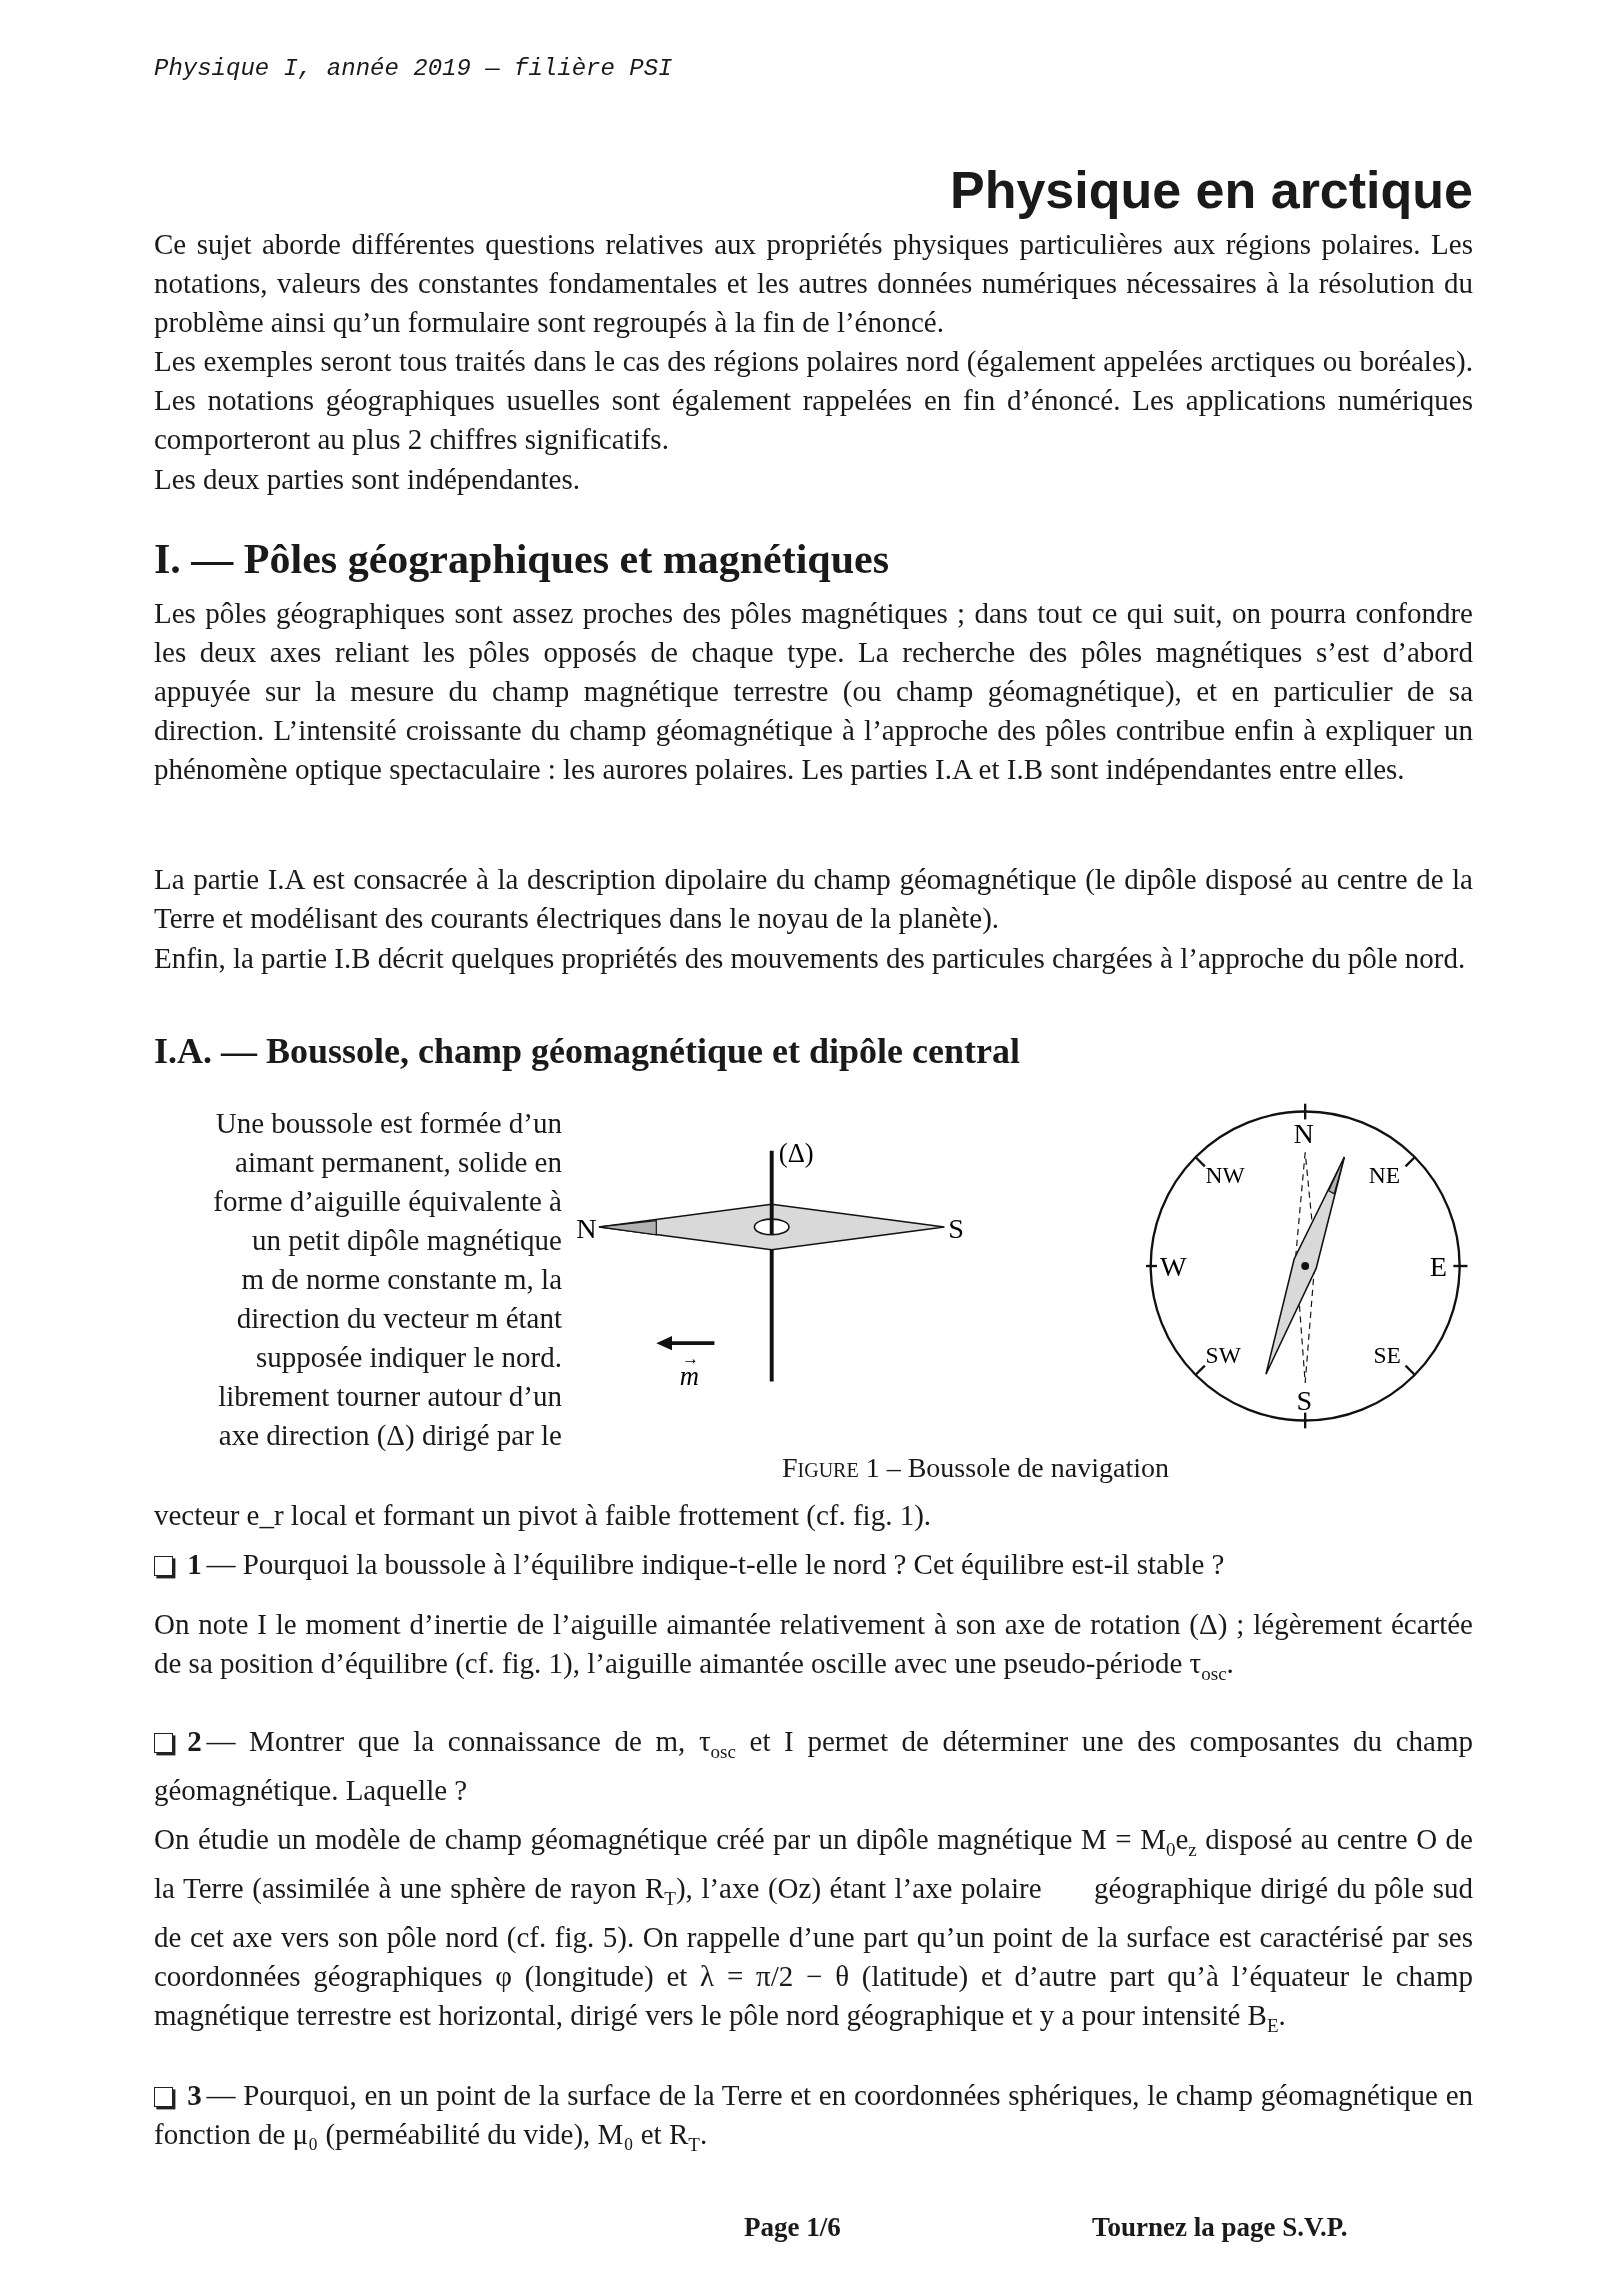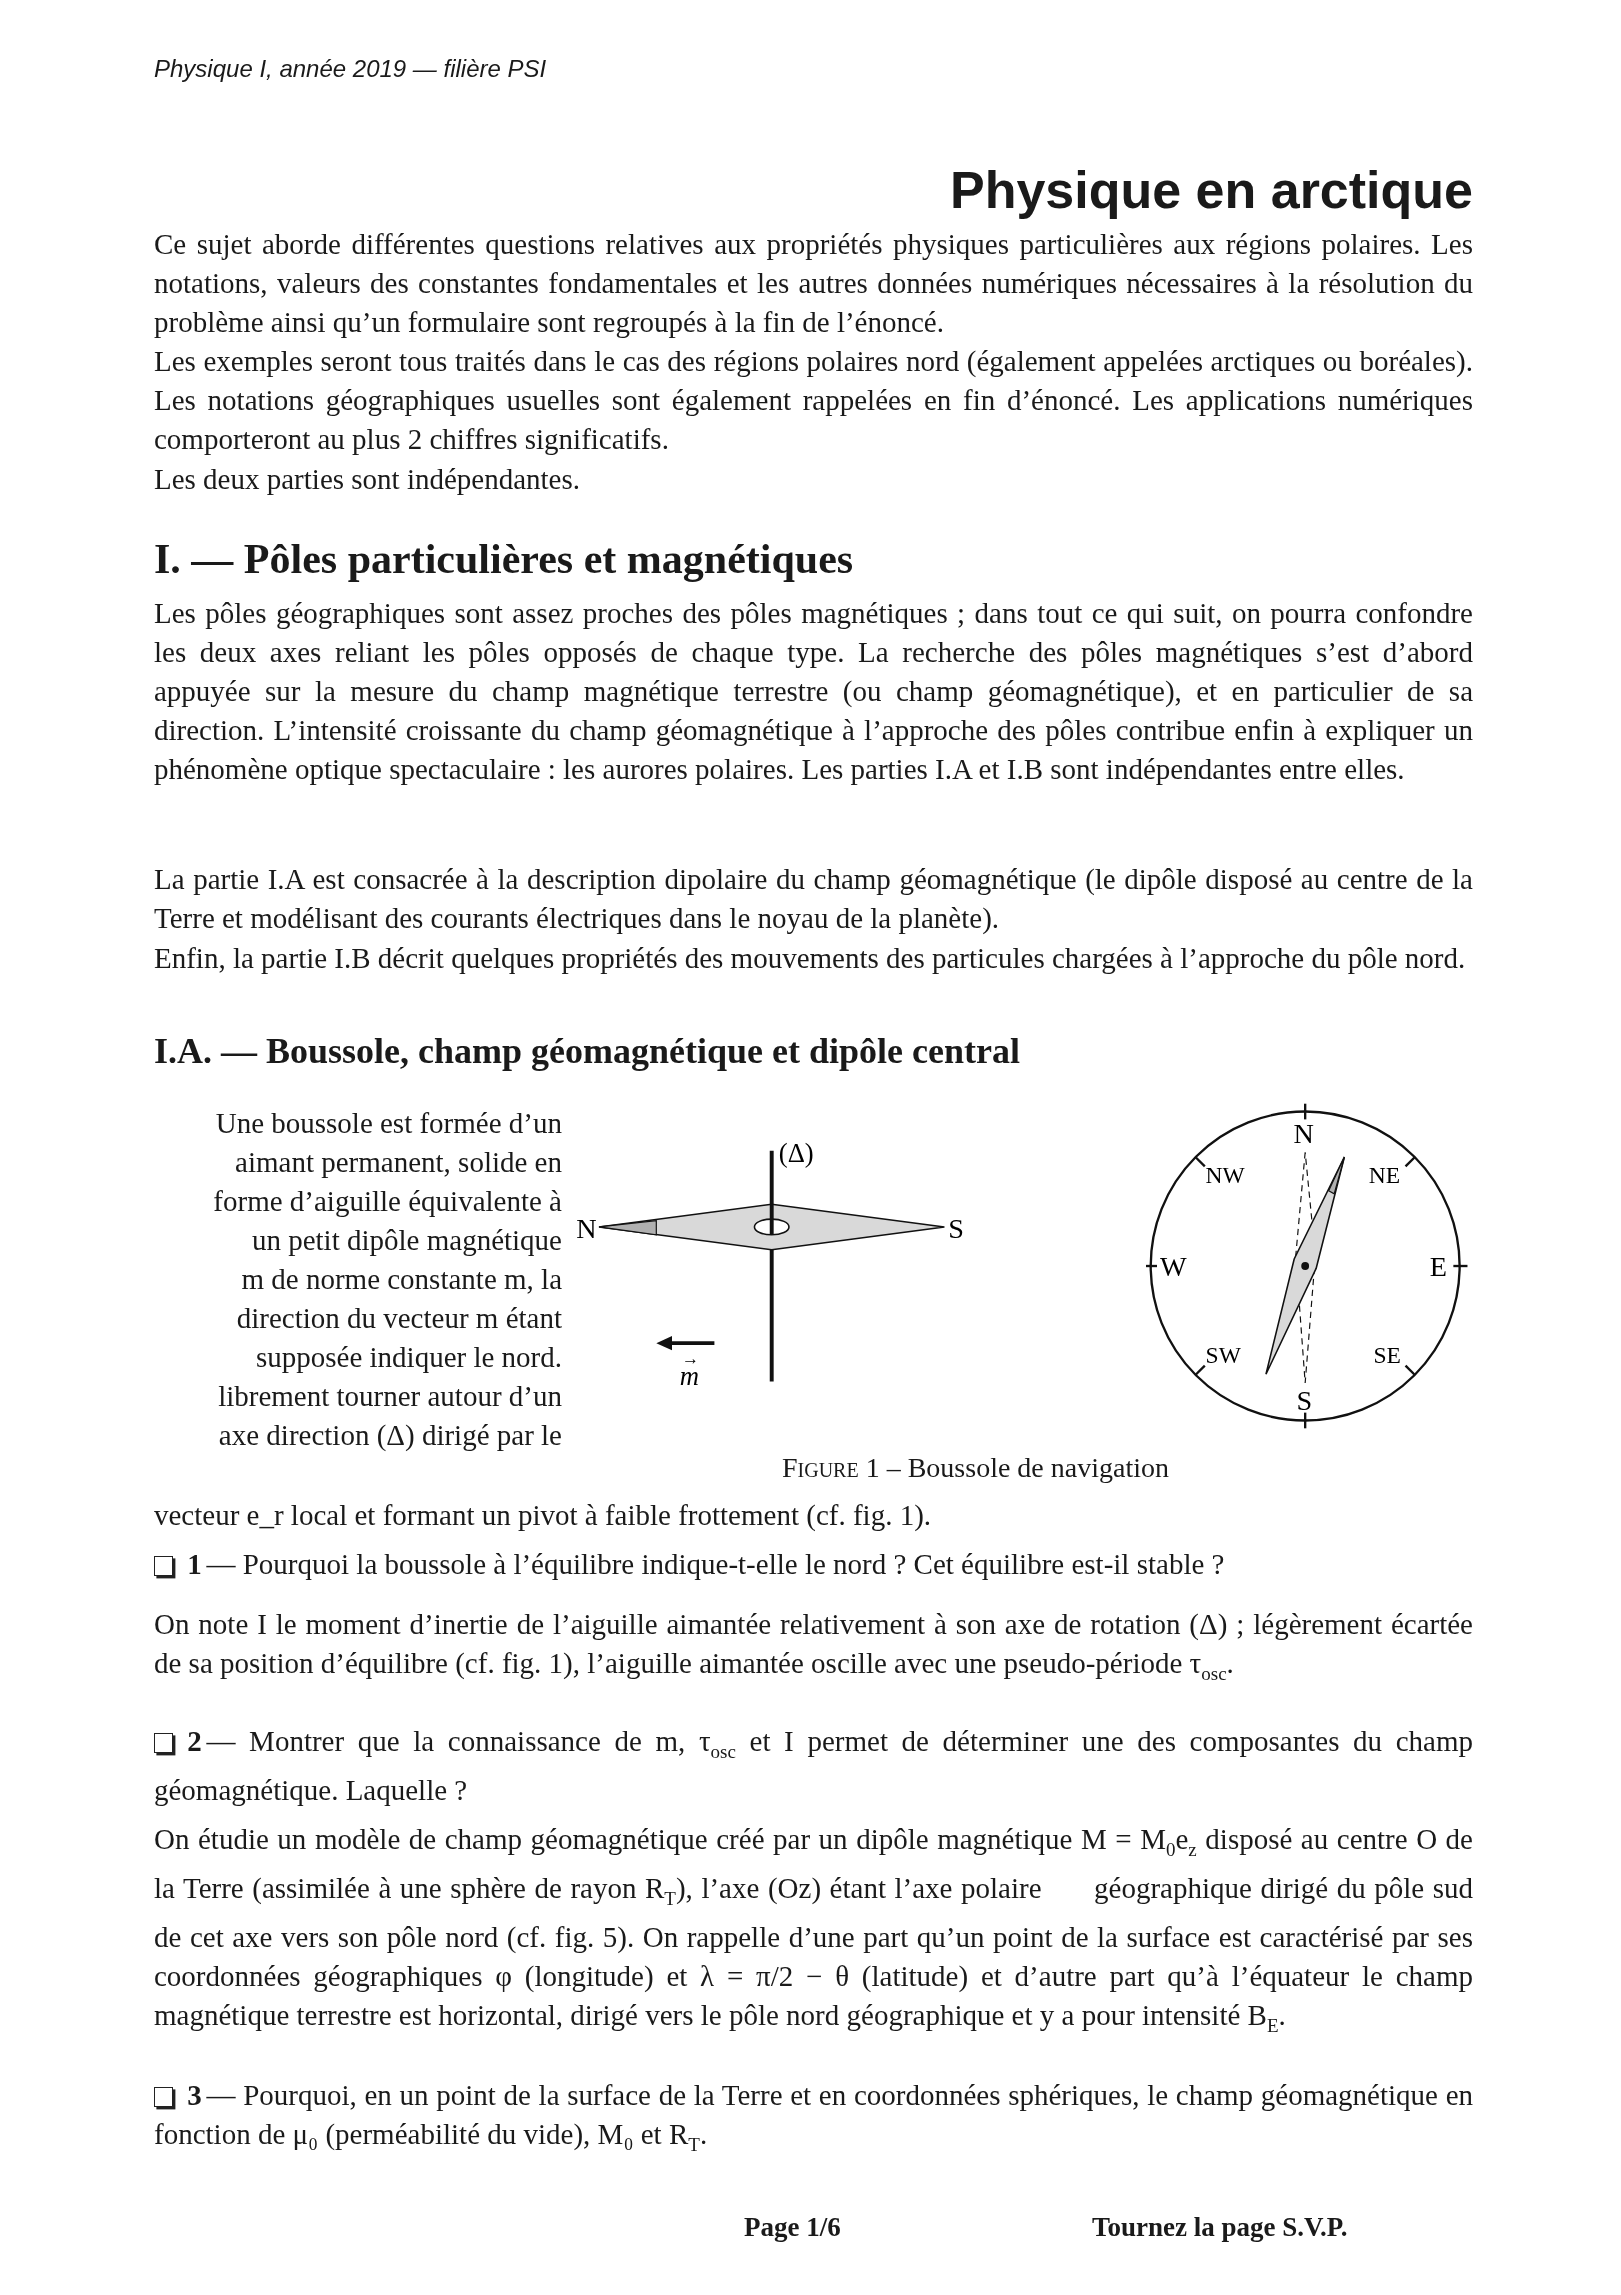--- a/index.html
+++ b/index.html
@@ -1,20 +1,20 @@
 <!DOCTYPE html>
 <html style="font-size:12.6px"><head>
 <meta charset="utf-8">
 <style>
   html,body{margin:0;padding:0;background:#ffffff;}
   body{width:1622px;height:2295px;position:relative;overflow:hidden;
        font-family:"DejaVu Serif","Liberation Serif",serif;color:#1a1a1a;}
   .page{position:absolute;left:154px;top:0;width:1319px;}
   .running-head{position:absolute;top:55px;left:0;font-style:italic;font-size:24px;
-       font-family:Liberation Sans, sans-serif;}
+       font-family:Liberation Mono, monospace;}
   .title{position:absolute;top:160px;left:0;width:1319px;text-align:right;
        font-weight:bold;font-size:52px;font-family:Liberation Sans, sans-serif;}
   .p{position:absolute;left:0;width:1319px;font-family:"Liberation Serif",serif;
        font-size:29px;line-height:39px;text-align:justify;}
   .h1{position:absolute;left:0;font-weight:bold;font-size:42px;font-family:"Liberation Serif",serif;}
   .h2{position:absolute;left:0;font-weight:bold;font-size:36px;font-family:"Liberation Serif",serif;}
   .q{position:absolute;left:0;width:1319px;font-family:"Liberation Serif",serif;
        font-size:29px;line-height:39px;text-align:justify;}
   .box{display:inline-block;width:17.3px;height:17.3px;border:1.6px solid #222;
        box-shadow:2.4px 2.4px 0 #222;margin-right:14px;vertical-align:-1.6px;}
@@ -31,21 +31,21 @@
 
 <div class="page">
 
   <div class="running-head">Physique I, année 2019 — filière PSI</div>
   <div class="title">Physique en arctique</div>
 
   <div class="p" style="top:225px">Ce sujet aborde différentes questions relatives aux propriétés physiques particulières aux régions polaires. Les notations, valeurs des constantes fondamentales et les autres données numériques nécessaires à la résolution du problème ainsi qu’un formulaire sont regroupés à la fin de l’énoncé.</div>
   <div class="p" style="top:342px">Les exemples seront tous traités dans le cas des régions polaires nord (également appelées arctiques ou boréales). Les notations géographiques usuelles sont également rappelées en fin d’énoncé. Les applications numériques comporteront au plus 2 chiffres significatifs.</div>
   <div class="p" style="top:460px;text-align:left">Les deux parties sont indépendantes.</div>
 
-  <div class="h1" style="top:535px">I. — Pôles particulières et magnétiques</div>
+  <div class="h1" style="top:535px">I. — Pôles géographiques et magnétiques</div>
 
   <div class="p" style="top:594px">Les pôles géographiques sont assez proches des pôles magnétiques ; dans tout ce qui suit, on pourra confondre les deux axes reliant les pôles opposés de chaque type. La recherche des pôles magnétiques s’est d’abord appuyée sur la mesure du champ magnétique terrestre (ou champ géomagnétique), et en particulier de sa direction. L’intensité croissante du champ géomagnétique à l’approche des pôles contribue enfin à expliquer un phénomène optique spectaculaire : les aurores polaires.  Les parties I.A et I.B sont indépendantes entre elles.</div>
   <div class="p" style="top:860px">La partie I.A est consacrée à la description dipolaire du champ géomagnétique (le dipôle disposé au centre de la Terre et modélisant des courants électriques dans le noyau de la planète).</div>
   <div class="p" style="top:939px;text-align:left">Enfin, la partie I.B décrit quelques propriétés des mouvements des particules chargées à l’approche du pôle nord.</div>
 
   <div class="h2" style="top:1030px">I.A. — Boussole, champ géomagnétique et dipôle central</div>
 
   <div class="p" style="top:1104px;width:408px;text-align:right">
     <div>Une boussole est formée d’un</div>
     <div>aimant permanent, solide en</div>

